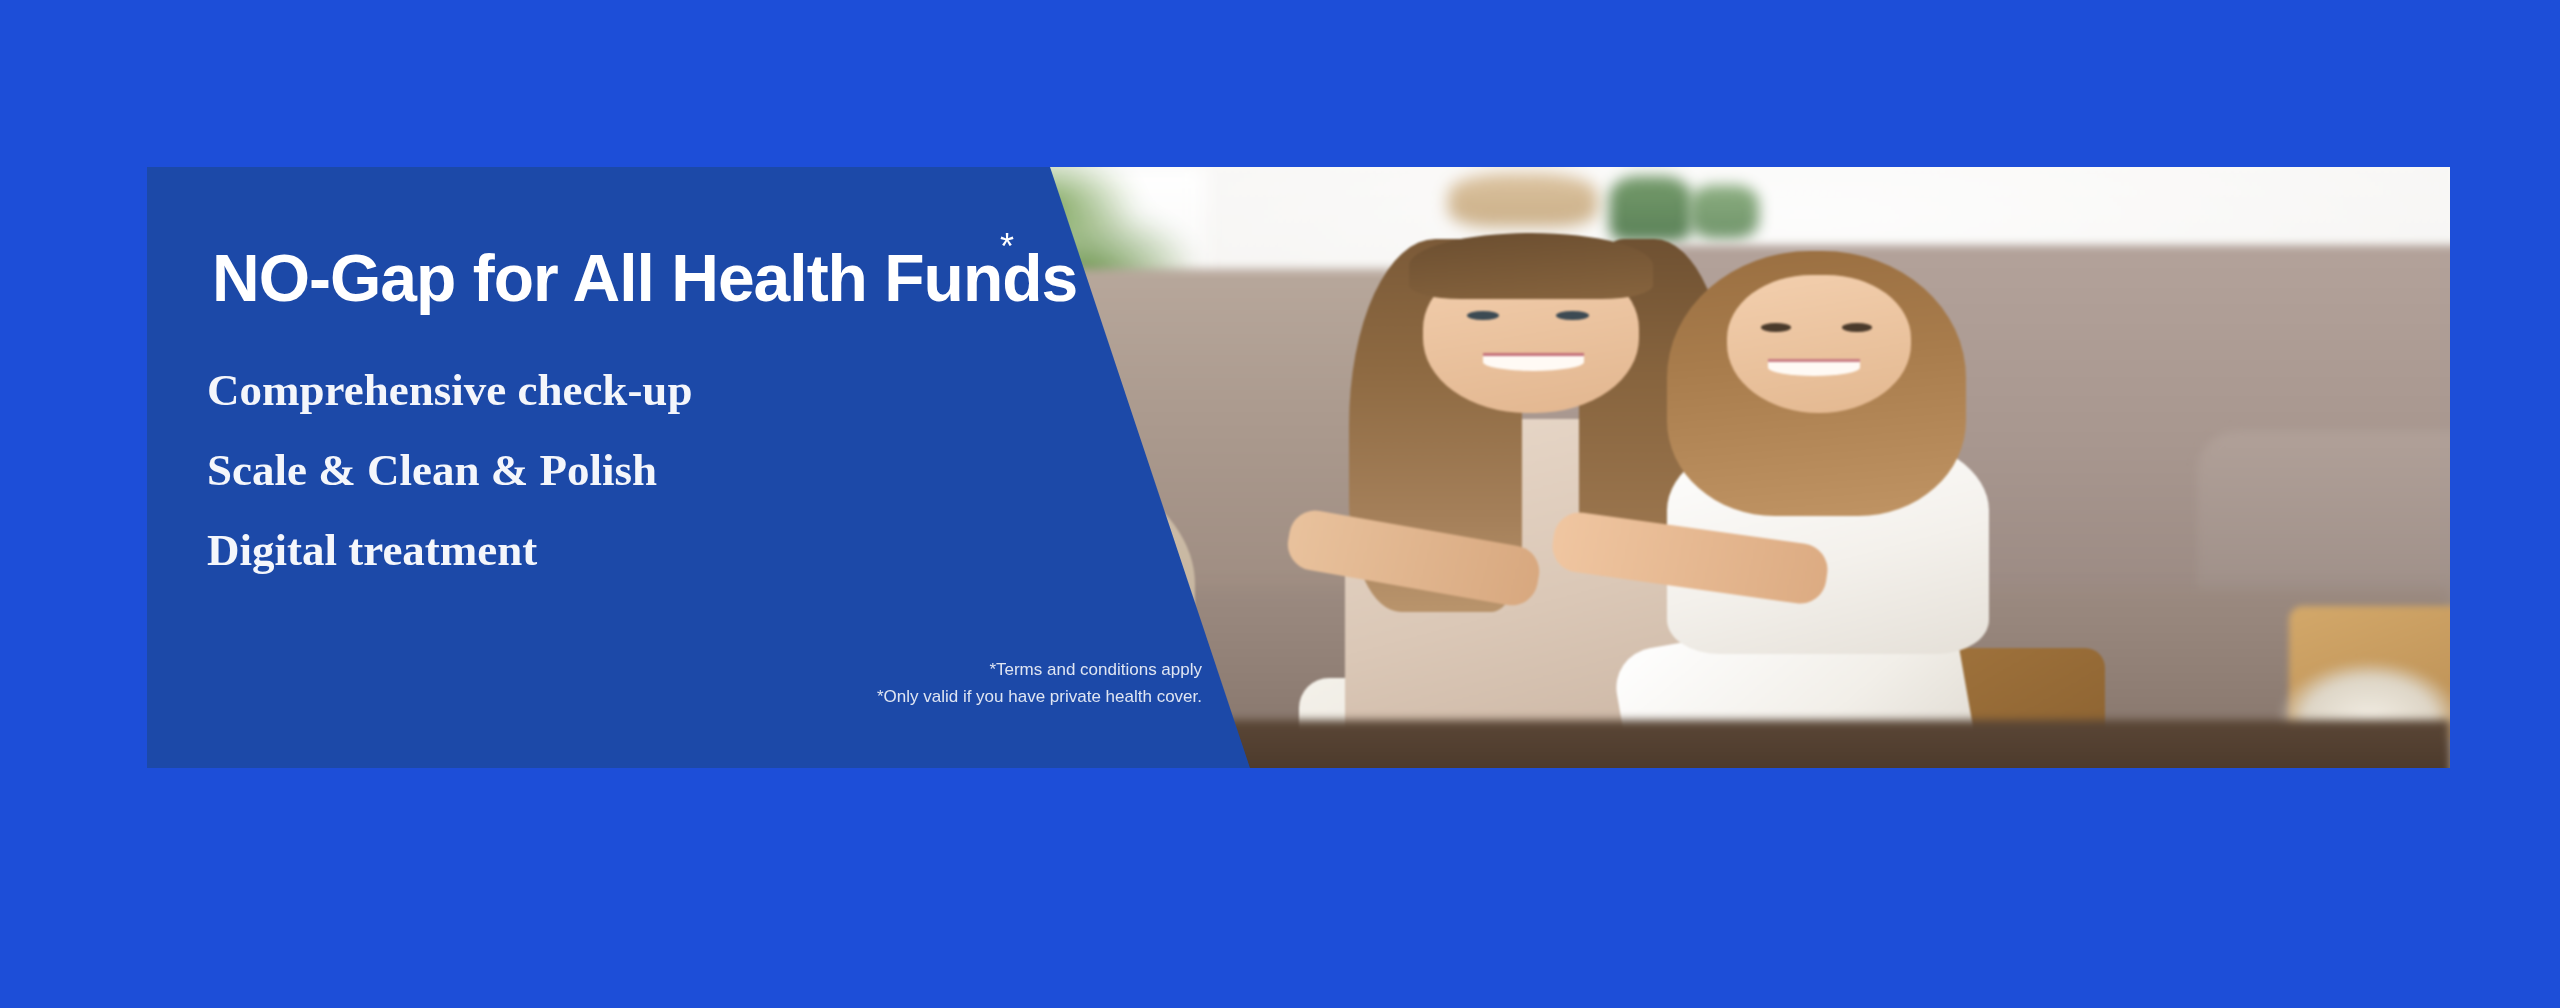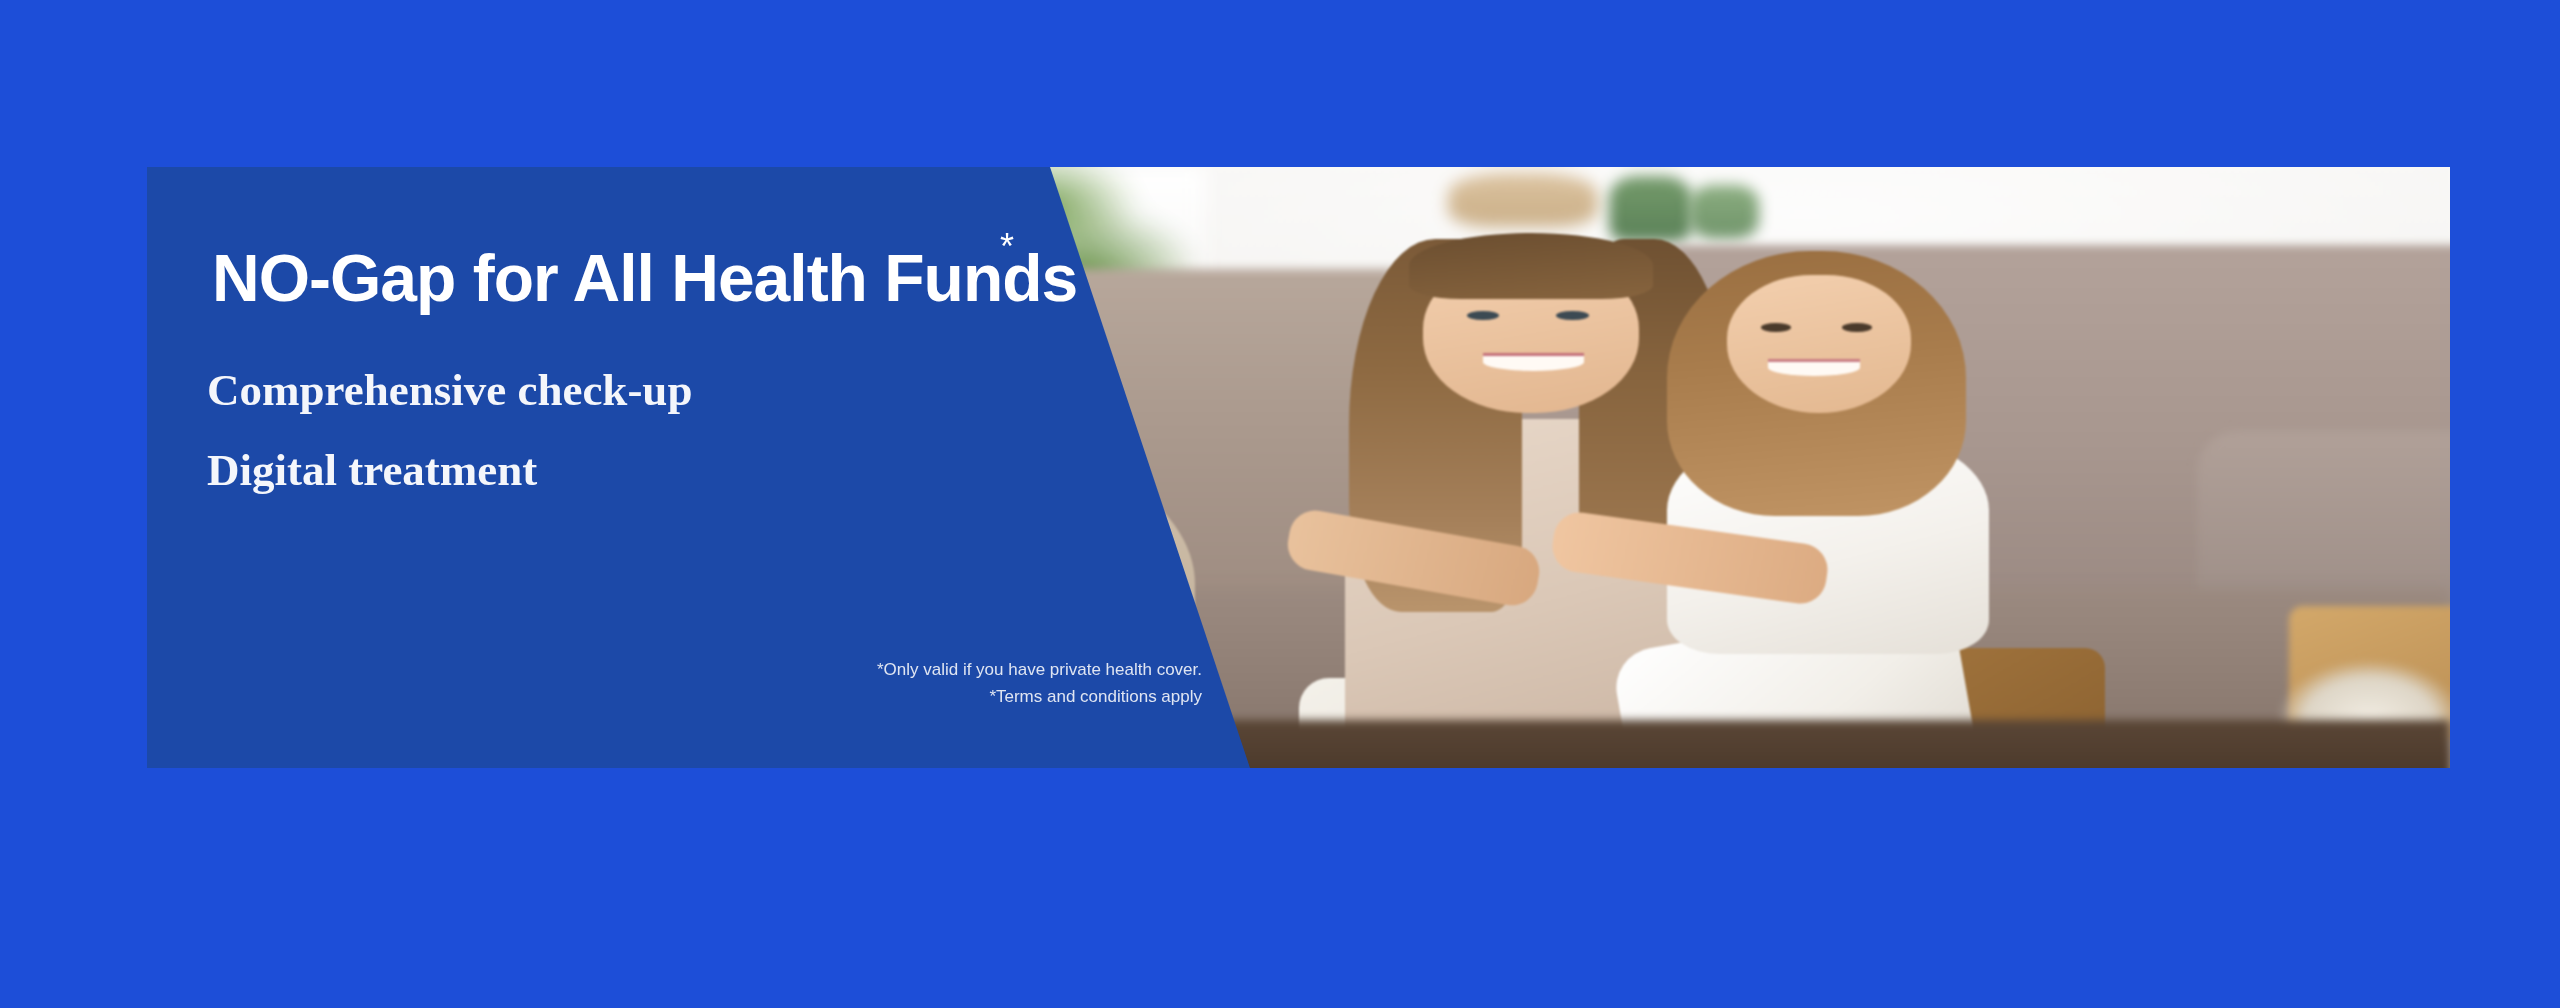--- a/index.html
+++ b/index.html
@@ -503,23 +503,24 @@
     </div>
 
     <div class="blue-panel" style="--brand: #1c49a8;">
 
       <div class="headline">NO-Gap for All Health Funds</div>
 
       <div class="headline-asterisk">*</div>
 
       <ul class="service-list">
         <li class="service-item">Comprehensive check-up</li>
+        <li class="service-item">Scale &amp; Clean &amp; Polish</li>
         <li class="service-item">Digital treatment</li>
       </ul>
 
       <div class="disclaimer">
+        <div>*Terms and conditions apply</div>
         <div>*Only valid if you have private health cover.</div>
-        <div>*Terms and conditions apply</div>
       </div>
 
     </div>
   </div>
 </div>
 
 </body></html>

